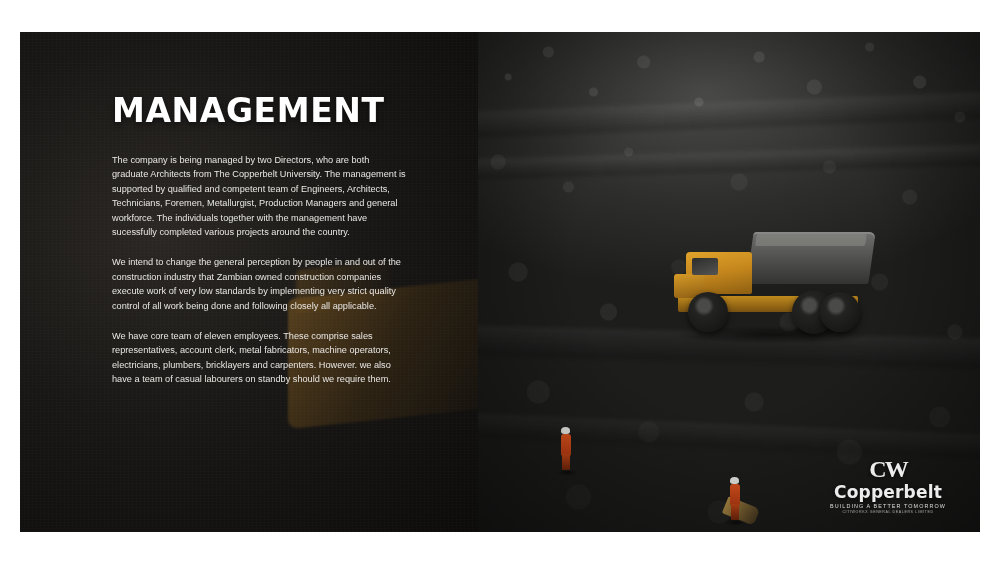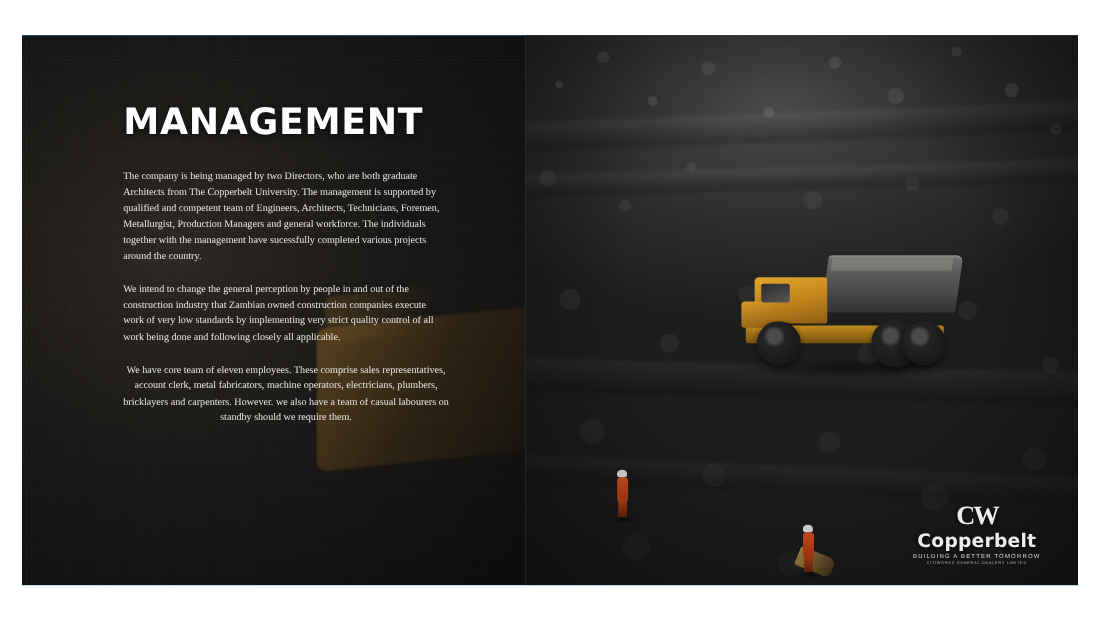--- a/index.html
+++ b/index.html
@@ -11,21 +11,21 @@
     overflow: hidden;
     font-family: "Liberation Sans", sans-serif;
   }
 
   .slide {
     position: absolute;
     left: 20px;
     top: 32px;
     width: 960px;
     height: 500px;
-    background: #0ea5e9;
+    background: #b91c1c;
     overflow: hidden;
     display: flex;
   }
 
   
   .left-panel {
     position: relative;
     width: 458px;
     height: 100%;
     background: radial-gradient(ellipse at 30% 40%, #2a2724 0%, #191715 45%, #0c0b0a 100%);
@@ -82,23 +82,23 @@
     font-family: "DejaVu Sans", sans-serif;
     text-shadow: 0 2px 6px rgba(0,0,0,0.6);
   }
 
   .para {
     font-size: 9.2px;
     line-height: 14.4px;
     color: #e9e7e4;
     margin: 0 0 16px 0;
     width: 296px;
-    font-family: Liberation Serif, serif;
-  }
-  .para:last-child { margin-bottom: 0; text-align: center; }
+    font-family: Liberation Sans, sans-serif;
+  }
+  .para:last-child { margin-bottom: 0; }
 
   
   .photo {
     position: relative;
     flex: 1;
     height: 100%;
     overflow: hidden;
     background: #20201f;
   }
 

